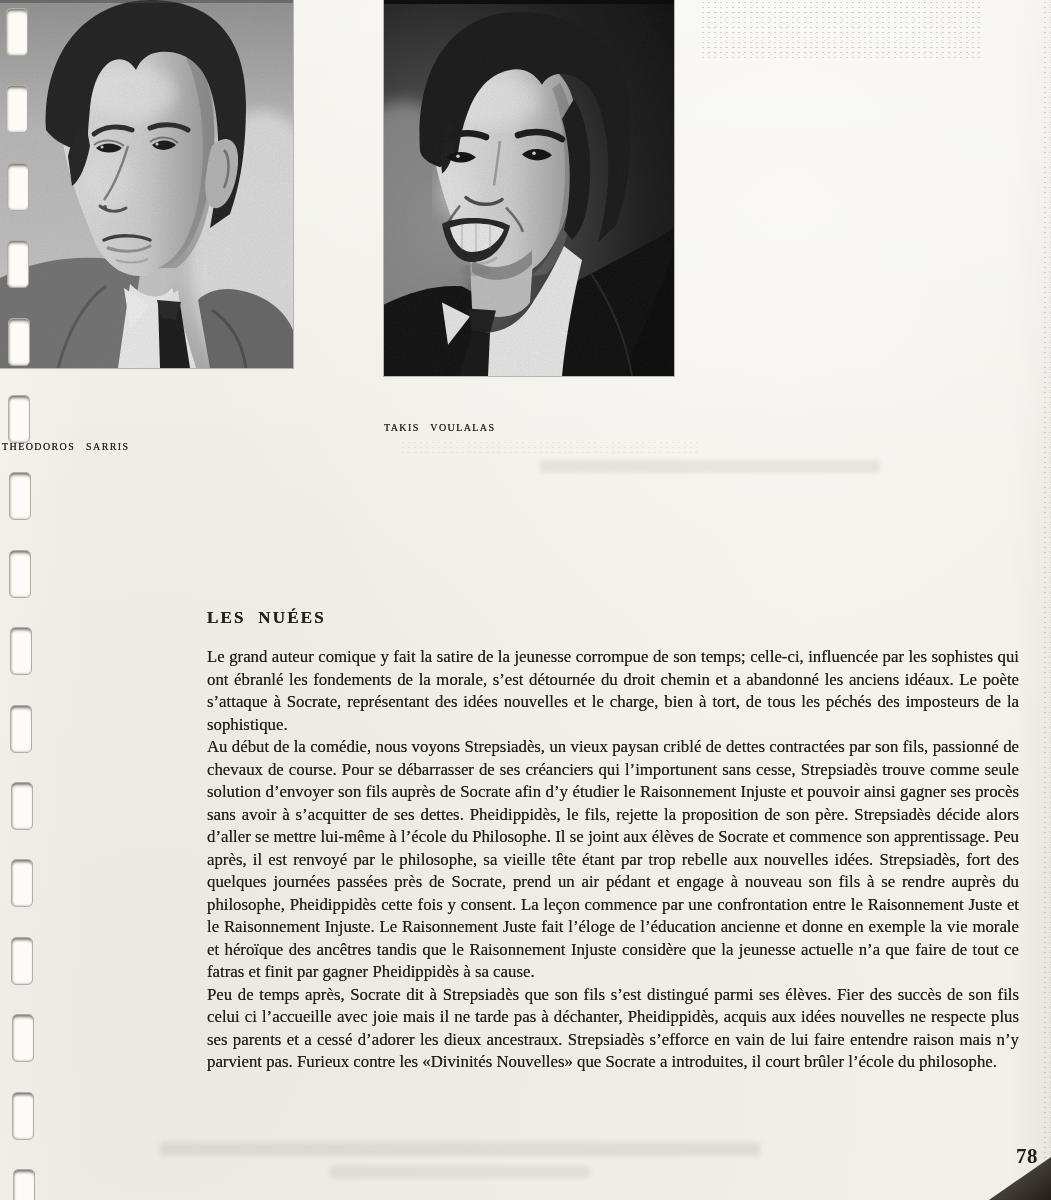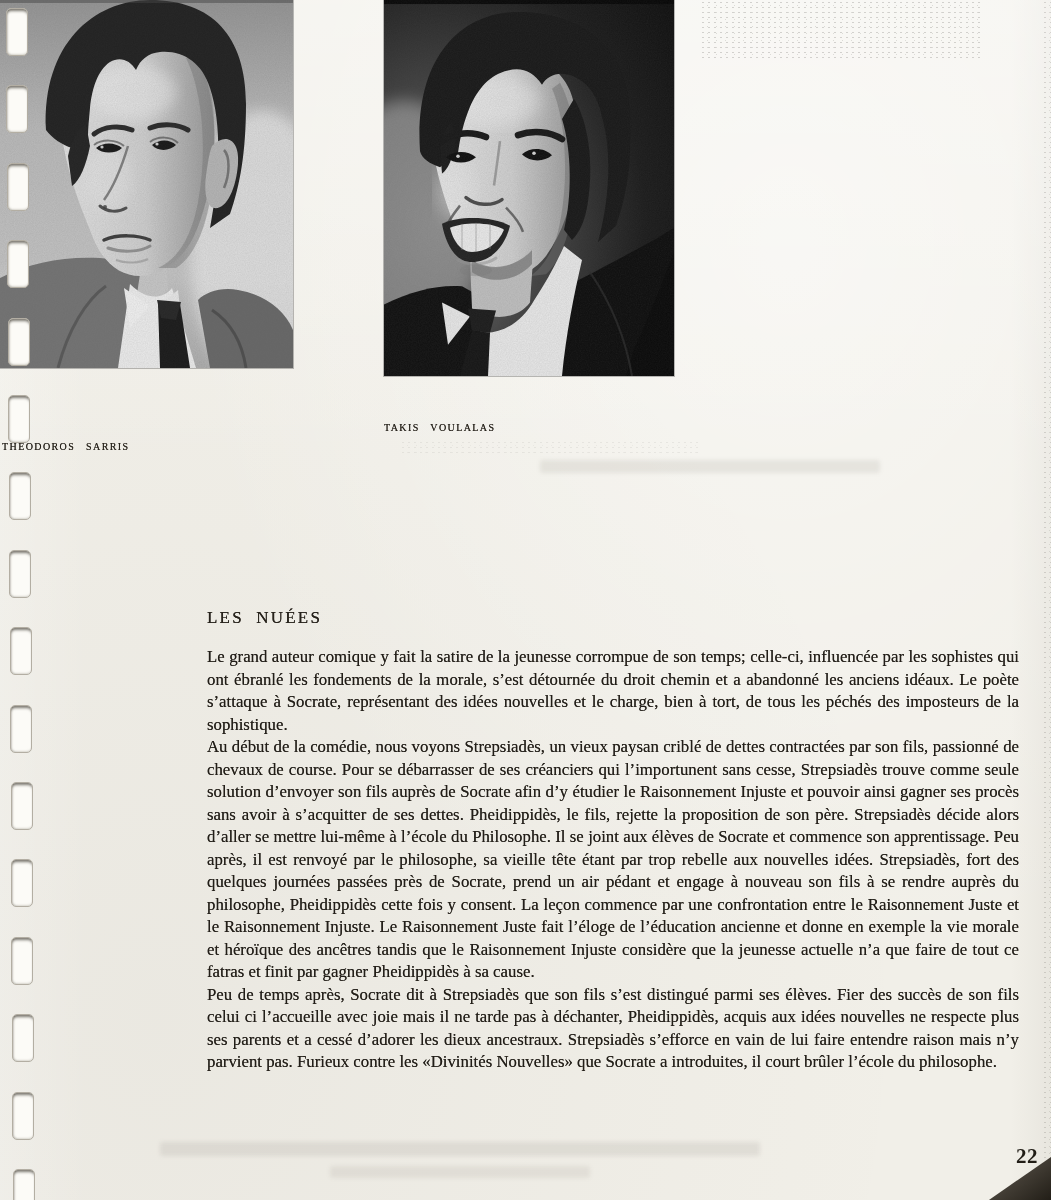--- a/index.html
+++ b/index.html
@@ -22,21 +22,21 @@
   .photo1 { left:0;   top:64; width:293px; height:368px; }
   .photo2 { left:384px; top:54; width:290px; height:376px; }
 
   .caption { position:absolute; font-size:10px; letter-spacing:1.4px; word-spacing:7px;
     color:#27231c; text-shadow:0 0 .4px rgba(40,35,28,.8); white-space:nowrap; }
   .caption1 { left:2px;  top:441px; }
   .caption2 { left:384px; top:422px; }
 
   
   .article { position:absolute; left:207px; top:608px; width:812px; color:#221e18; }
-  .article h2 { margin:0 0 18px 0; font-size:17px; font-weight:normal; letter-spacing:2.2px;
+  .article h2 { margin:0 0 18px 0; font-size:17px; font-weight:bold; letter-spacing:2.2px;
     word-spacing:6px; color:#26221b; text-shadow:0 0 .5px rgba(35,30,24,.9); }
   .article p { margin:0; font-size:16.8px; line-height:22.5px; text-align:justify;
     text-shadow:0 0 .35px rgba(30,26,20,.75); }
 
   
   .holes { position:absolute; left:0; top:0; width:60px; height:1200px; z-index:5; }
   .hole { position:absolute; width:20px; height:46px; background:#fcfbf7;
     border:1px solid #b3aea3; border-radius:5px;
     box-shadow: inset 0 4px 3px -2px rgba(55,50,42,.65),
                 inset 2px 0 2px -1px rgba(120,114,103,.35),
@@ -242,15 +242,15 @@
       <div class="hole" style="top: 627px; left: 10px;"></div>
       <div class="hole" style="top: 705px; left: 10px;"></div>
       <div class="hole" style="top: 782px; left: 11px;"></div>
       <div class="hole" style="top: 859px; left: 11px;"></div>
       <div class="hole" style="top: 937px; left: 11px;"></div>
       <div class="hole" style="top: 1014px; left: 12px;"></div>
       <div class="hole" style="top: 1092px; left: 12px;"></div>
       <div class="hole" style="top: 1169px; left: 13px;"></div>
     </div>
 
-  <div class="page-number">22</div>
+  <div class="page-number">78</div>
   <div class="corner-shadow"></div>
 </div>
 
 </body></html>

